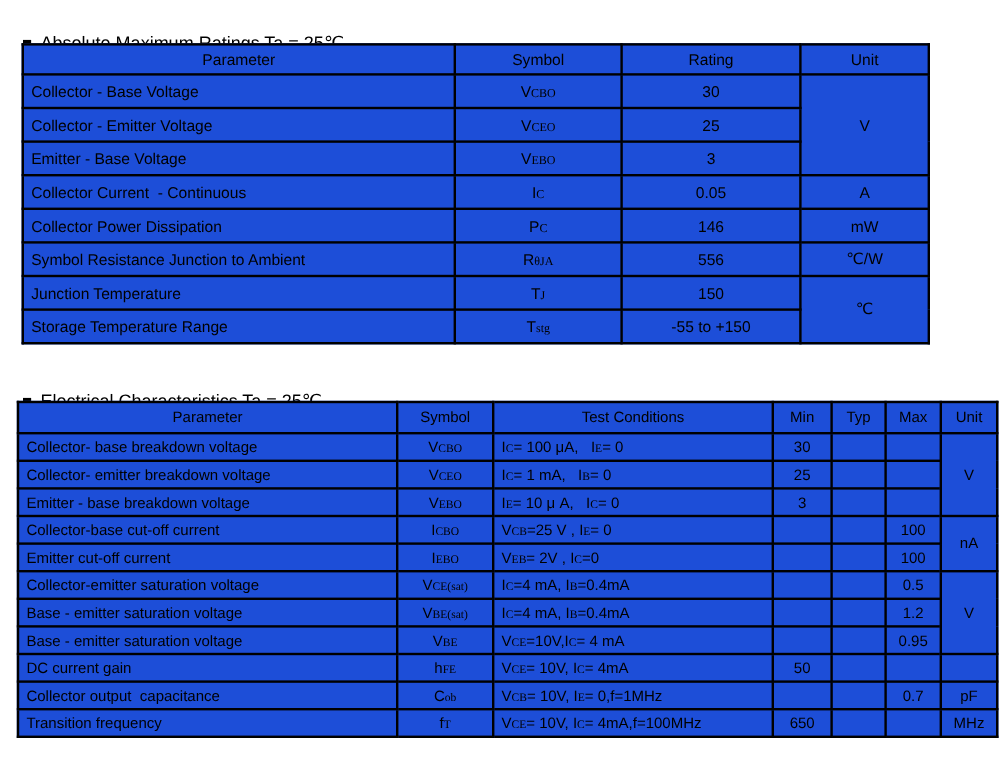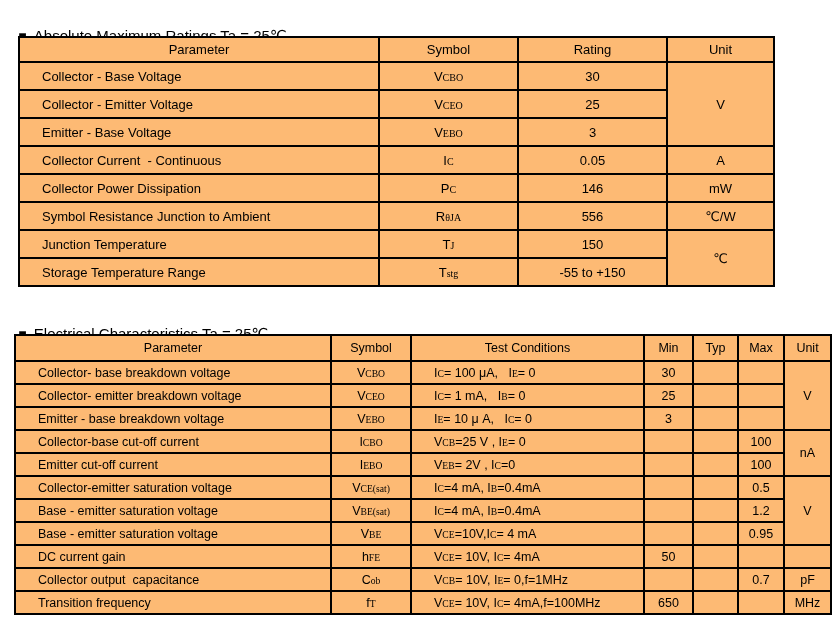--- a/index.html
+++ b/index.html
@@ -7,26 +7,26 @@
     width:836px;height:644px;position:relative;background:#ffffff;color:#000000;
     font-family:"Liberation Sans","DejaVu Sans",sans-serif;overflow:hidden;
   }
   .section-title{
     position:absolute;font-size:15px;line-height:20px;white-space:pre;color:#000;
   }
   .section-title .bullet{font-size:14px;margin-right:7px;}
   #title1{left:10px;top:6px;}
   #title2{left:10px;top:304px;}
 
-  table{border-collapse:collapse;table-layout:fixed;position:absolute;background:#fdba74;}
+  table{border-collapse:collapse;table-layout:fixed;position:absolute;background:#1d4ed8;}
   th,td{
     border:2px solid #000;overflow:hidden;white-space:pre;
     vertical-align:middle;padding:0 2px;text-align:center;font-weight:normal;
   }
-  td.left{text-align:left;padding:0 4px 0 22px;margin-top:12px;}
+  td.left{text-align:left;padding:0 4px 0 6px;margin-top:12px;}
   .sub{font-size:77%;font-family:Liberation Serif, serif;}
 
   #t1{left:18px;top:36px;font-size:13px;}
   #t1 thead tr{height:25px;}
   #t1 tbody tr{height:28px;}
 
   #t2{left:14px;top:334px;font-size:12.5px;}
   #t2 thead tr{height:26px;}
   #t2 tbody tr{height:23px;}
   #t2 th{font-weight:normal;}

